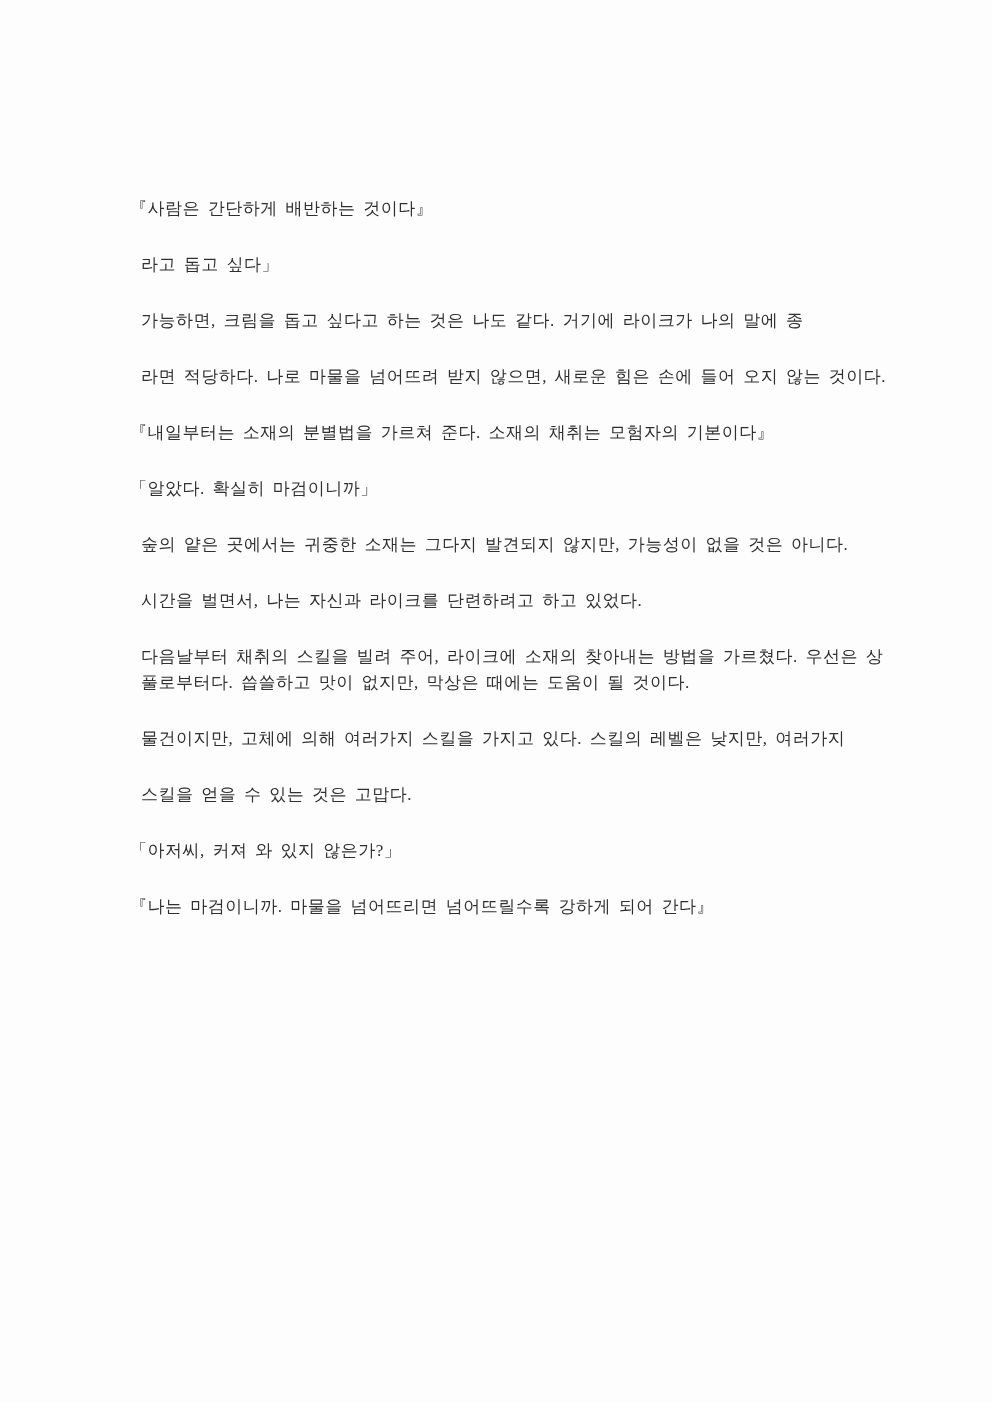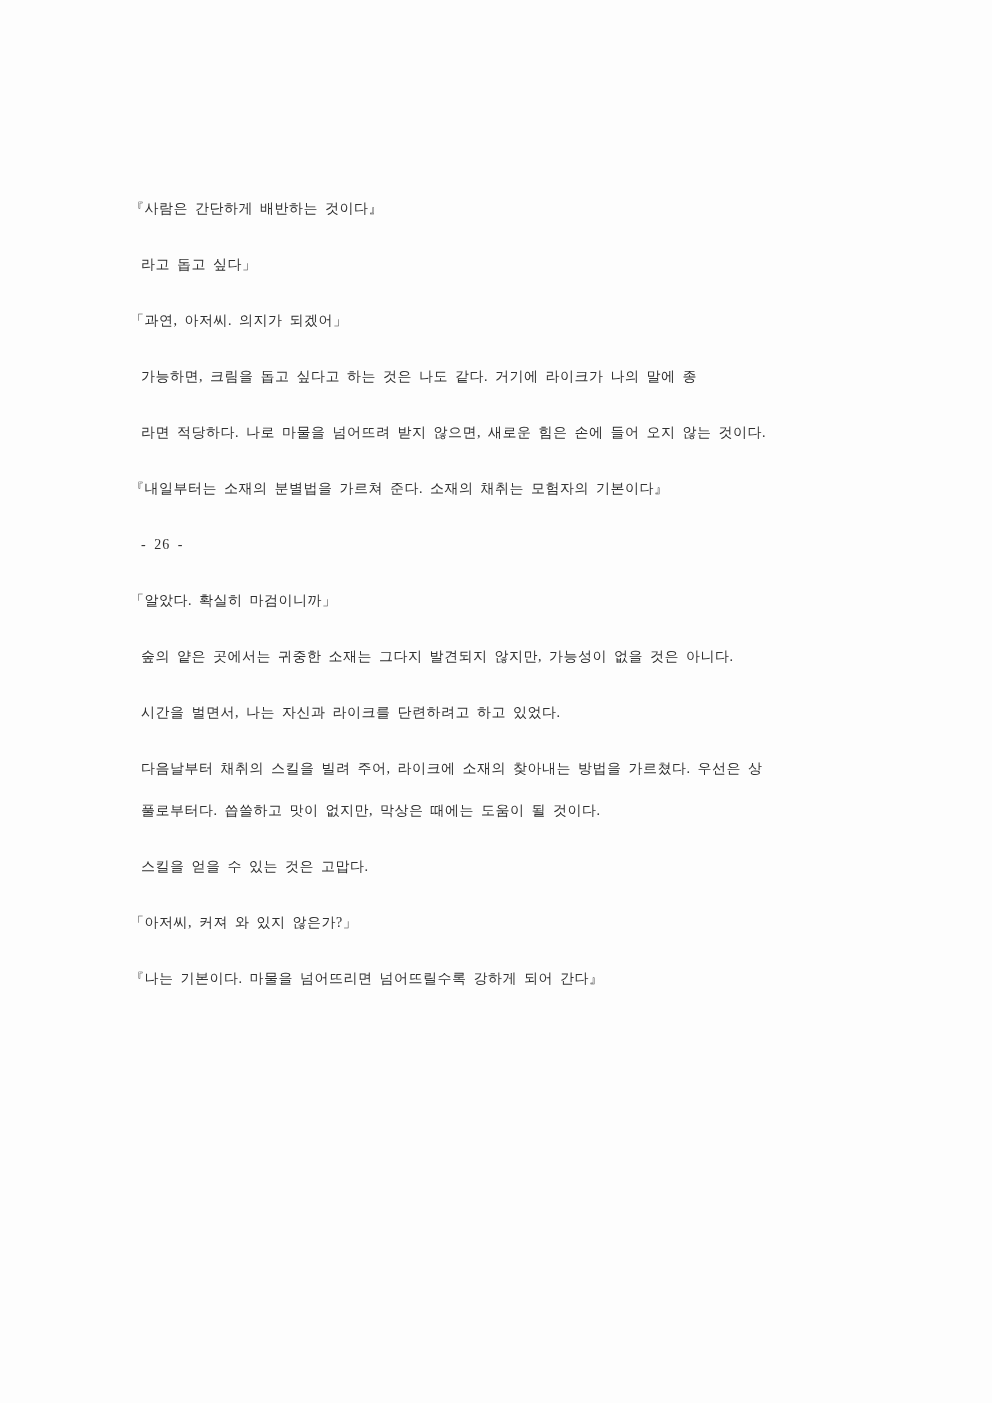--- a/index.html
+++ b/index.html
@@ -15,51 +15,50 @@
     overflow: hidden;
   }
   .page {
     position: absolute;
     top: 196px;
     left: 141px;
     width: 740px;
   }
   .line {
     margin: 0 0 30px 0;
-    font-size: 14px;
+    font-size: 17px;
     line-height: 26px;
     letter-spacing: 0.5px;
     word-spacing: 3px;
     white-space: nowrap;
     color: #2f2f2f;
   }
   
   .line.hang {
     text-indent: -11px;
   }
   
   .line.tight {
-    margin-bottom: 16px;
+    margin-bottom: 0;
   }
   .line.pagenum {
     letter-spacing: 1px;
   }
 </style>
 </head>
 <body style="background: rgb(253, 253, 253); color: rgb(47, 47, 47);">
 
 <div class="page">
   <p class="line hang">『사람은 간단하게 배반하는 것이다』</p>
   <p class="line">라고 돕고 싶다」</p>
-  <p class="line hang">「과연, 아저씨. 의지가 되겠어」</p>
   <p class="line">가능하면, 크림을 돕고 싶다고 하는 것은 나도 같다. 거기에 라이크가 나의 말에 종</p>
   <p class="line">라면 적당하다. 나로 마물을 넘어뜨려 받지 않으면, 새로운 힘은 손에 들어 오지 않는 것이다.</p>
   <p class="line hang">『내일부터는 소재의 분별법을 가르쳐 준다. 소재의 채취는 모험자의 기본이다』</p>
-  <p class="line pagenum">- 26 -</p>
   <p class="line hang">「알았다. 확실히 마검이니까」</p>
   <p class="line">숲의 얕은 곳에서는 귀중한 소재는 그다지 발견되지 않지만, 가능성이 없을 것은 아니다.</p>
   <p class="line">시간을 벌면서, 나는 자신과 라이크를 단련하려고 하고 있었다.</p>
   <p class="line tight">다음날부터 채취의 스킬을 빌려 주어, 라이크에 소재의 찾아내는 방법을 가르쳤다. 우선은 상</p>
   <p class="line">풀로부터다. 씁쓸하고 맛이 없지만, 막상은 때에는 도움이 될 것이다.</p>
+  <p class="line">물건이지만, 고체에 의해 여러가지 스킬을 가지고 있다. 스킬의 레벨은 낮지만, 여러가지</p>
   <p class="line">스킬을 얻을 수 있는 것은 고맙다.</p>
   <p class="line hang">「아저씨, 커져 와 있지 않은가?」</p>
-  <p class="line hang">『나는 기본이다. 마물을 넘어뜨리면 넘어뜨릴수록 강하게 되어 간다』</p>
+  <p class="line hang">『나는 마검이니까. 마물을 넘어뜨리면 넘어뜨릴수록 강하게 되어 간다』</p>
 </div>
 
 </body></html>

